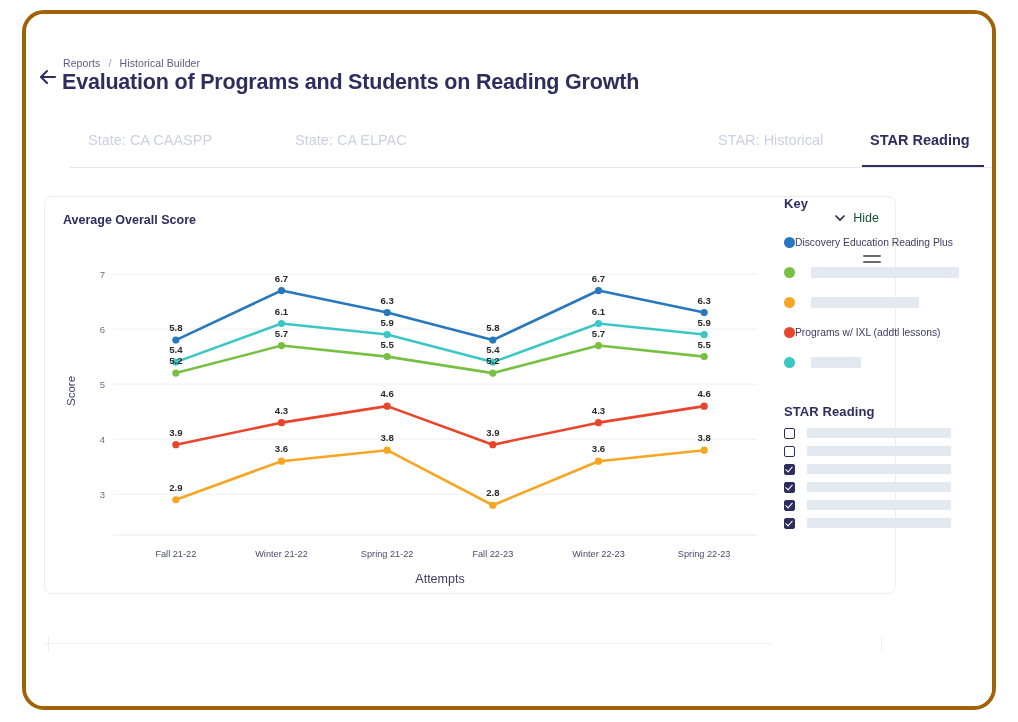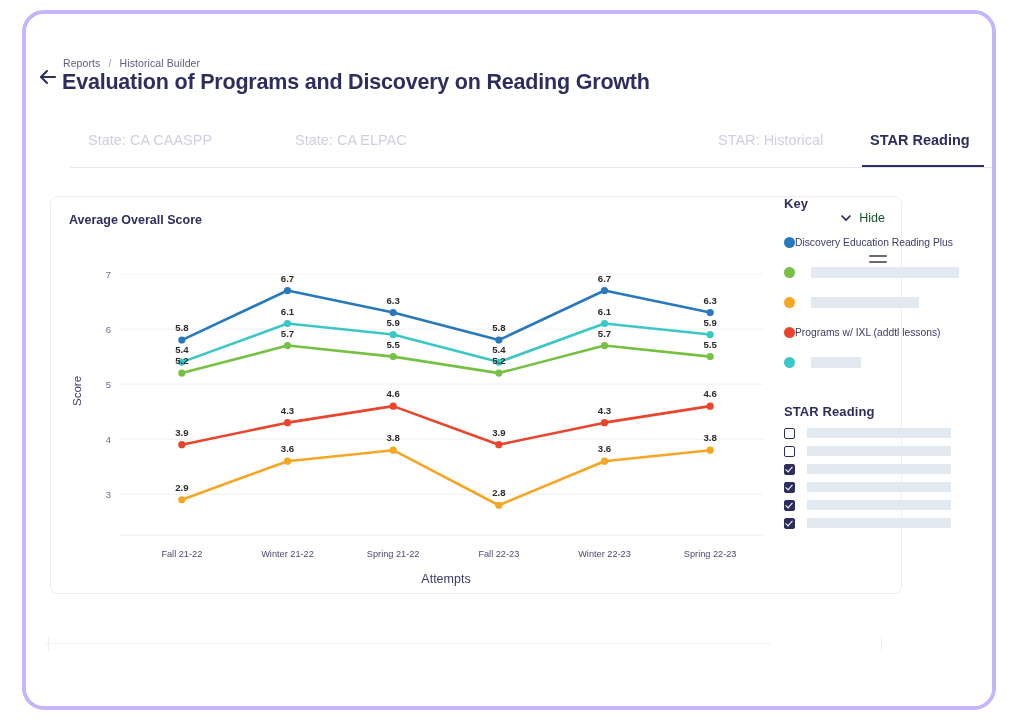--- a/index.html
+++ b/index.html
@@ -7,21 +7,21 @@
     width: 1018px; height: 722px;
     background: #ffffff;
     font-family: "Liberation Sans", sans-serif;
     overflow: hidden;
   }
   .app-frame {
     position: absolute;
     left: 22px; top: 10px;
     width: 974px; height: 700px;
     background: #ffffff;
-    border: 4px solid #c4b5fd;
+    border: 4px solid #a16207;
     border-radius: 22px;
     overflow: hidden;
   }
   
   .header {
     position: absolute; left: 0; top: 0; width: 100%; height: 100px;
     background: #fff;
   }
   .back-arrow {
     position: absolute; left: 9px; top: 50px;
@@ -62,21 +62,20 @@
   .body-area {
     position: absolute; left: 0; top: 155px; right: 0; bottom: 0;
     background: #fff;
   }
   .chart-card {
     position: absolute; left: 18px; top: 27px;
     width: 852px; height: 398px;
     background: #fff;
     border: 1px solid #ececf4;
     border-radius: 8px;
-    margin-left: 6px;
   }
   .chart-card-head {
     position: absolute; left: 0; top: 0; width: 100%; height: 46px;
   }
   .chart-card-title {
     position: absolute; left: 18px; top: 16px;
     font-size: 12.5px; font-weight: bold; color: #2e2e5e;
   }
   .hide-toggle {
     position: absolute; right: 16px; top: 14px;
@@ -148,21 +147,21 @@
       <svg width="20" height="18" viewBox="0 0 20 18" aria-hidden="true">
         <path d="M9 3 L3 9 L9 15" fill="none" stroke="#2e2e5e" stroke-width="2.1" stroke-linecap="round" stroke-linejoin="round"></path>
         <path d="M3.2 9 H17" fill="none" stroke="#2e2e5e" stroke-width="2.1" stroke-linecap="round"></path>
       </svg>
     </div>
     <div class="breadcrumb">
       <span class="crumb">Reports</span>
       <span class="sep">/</span>
       <span class="crumb">Historical Builder</span>
     </div>
-    <div class="page-title">Evaluation of Programs and Discovery on Reading Growth</div>
+    <div class="page-title">Evaluation of Programs and Students on Reading Growth</div>
   </div>
 
   <div class="tabs-wrap">
     <div class="tabs" id="tabs-host">
         <div class="tab" style="left: 18px;">
           <span>State: CA CAASPP</span>
         </div>
         <div class="tab" style="left: 225px;">
           <span>State: CA ELPAC</span>
         </div>

